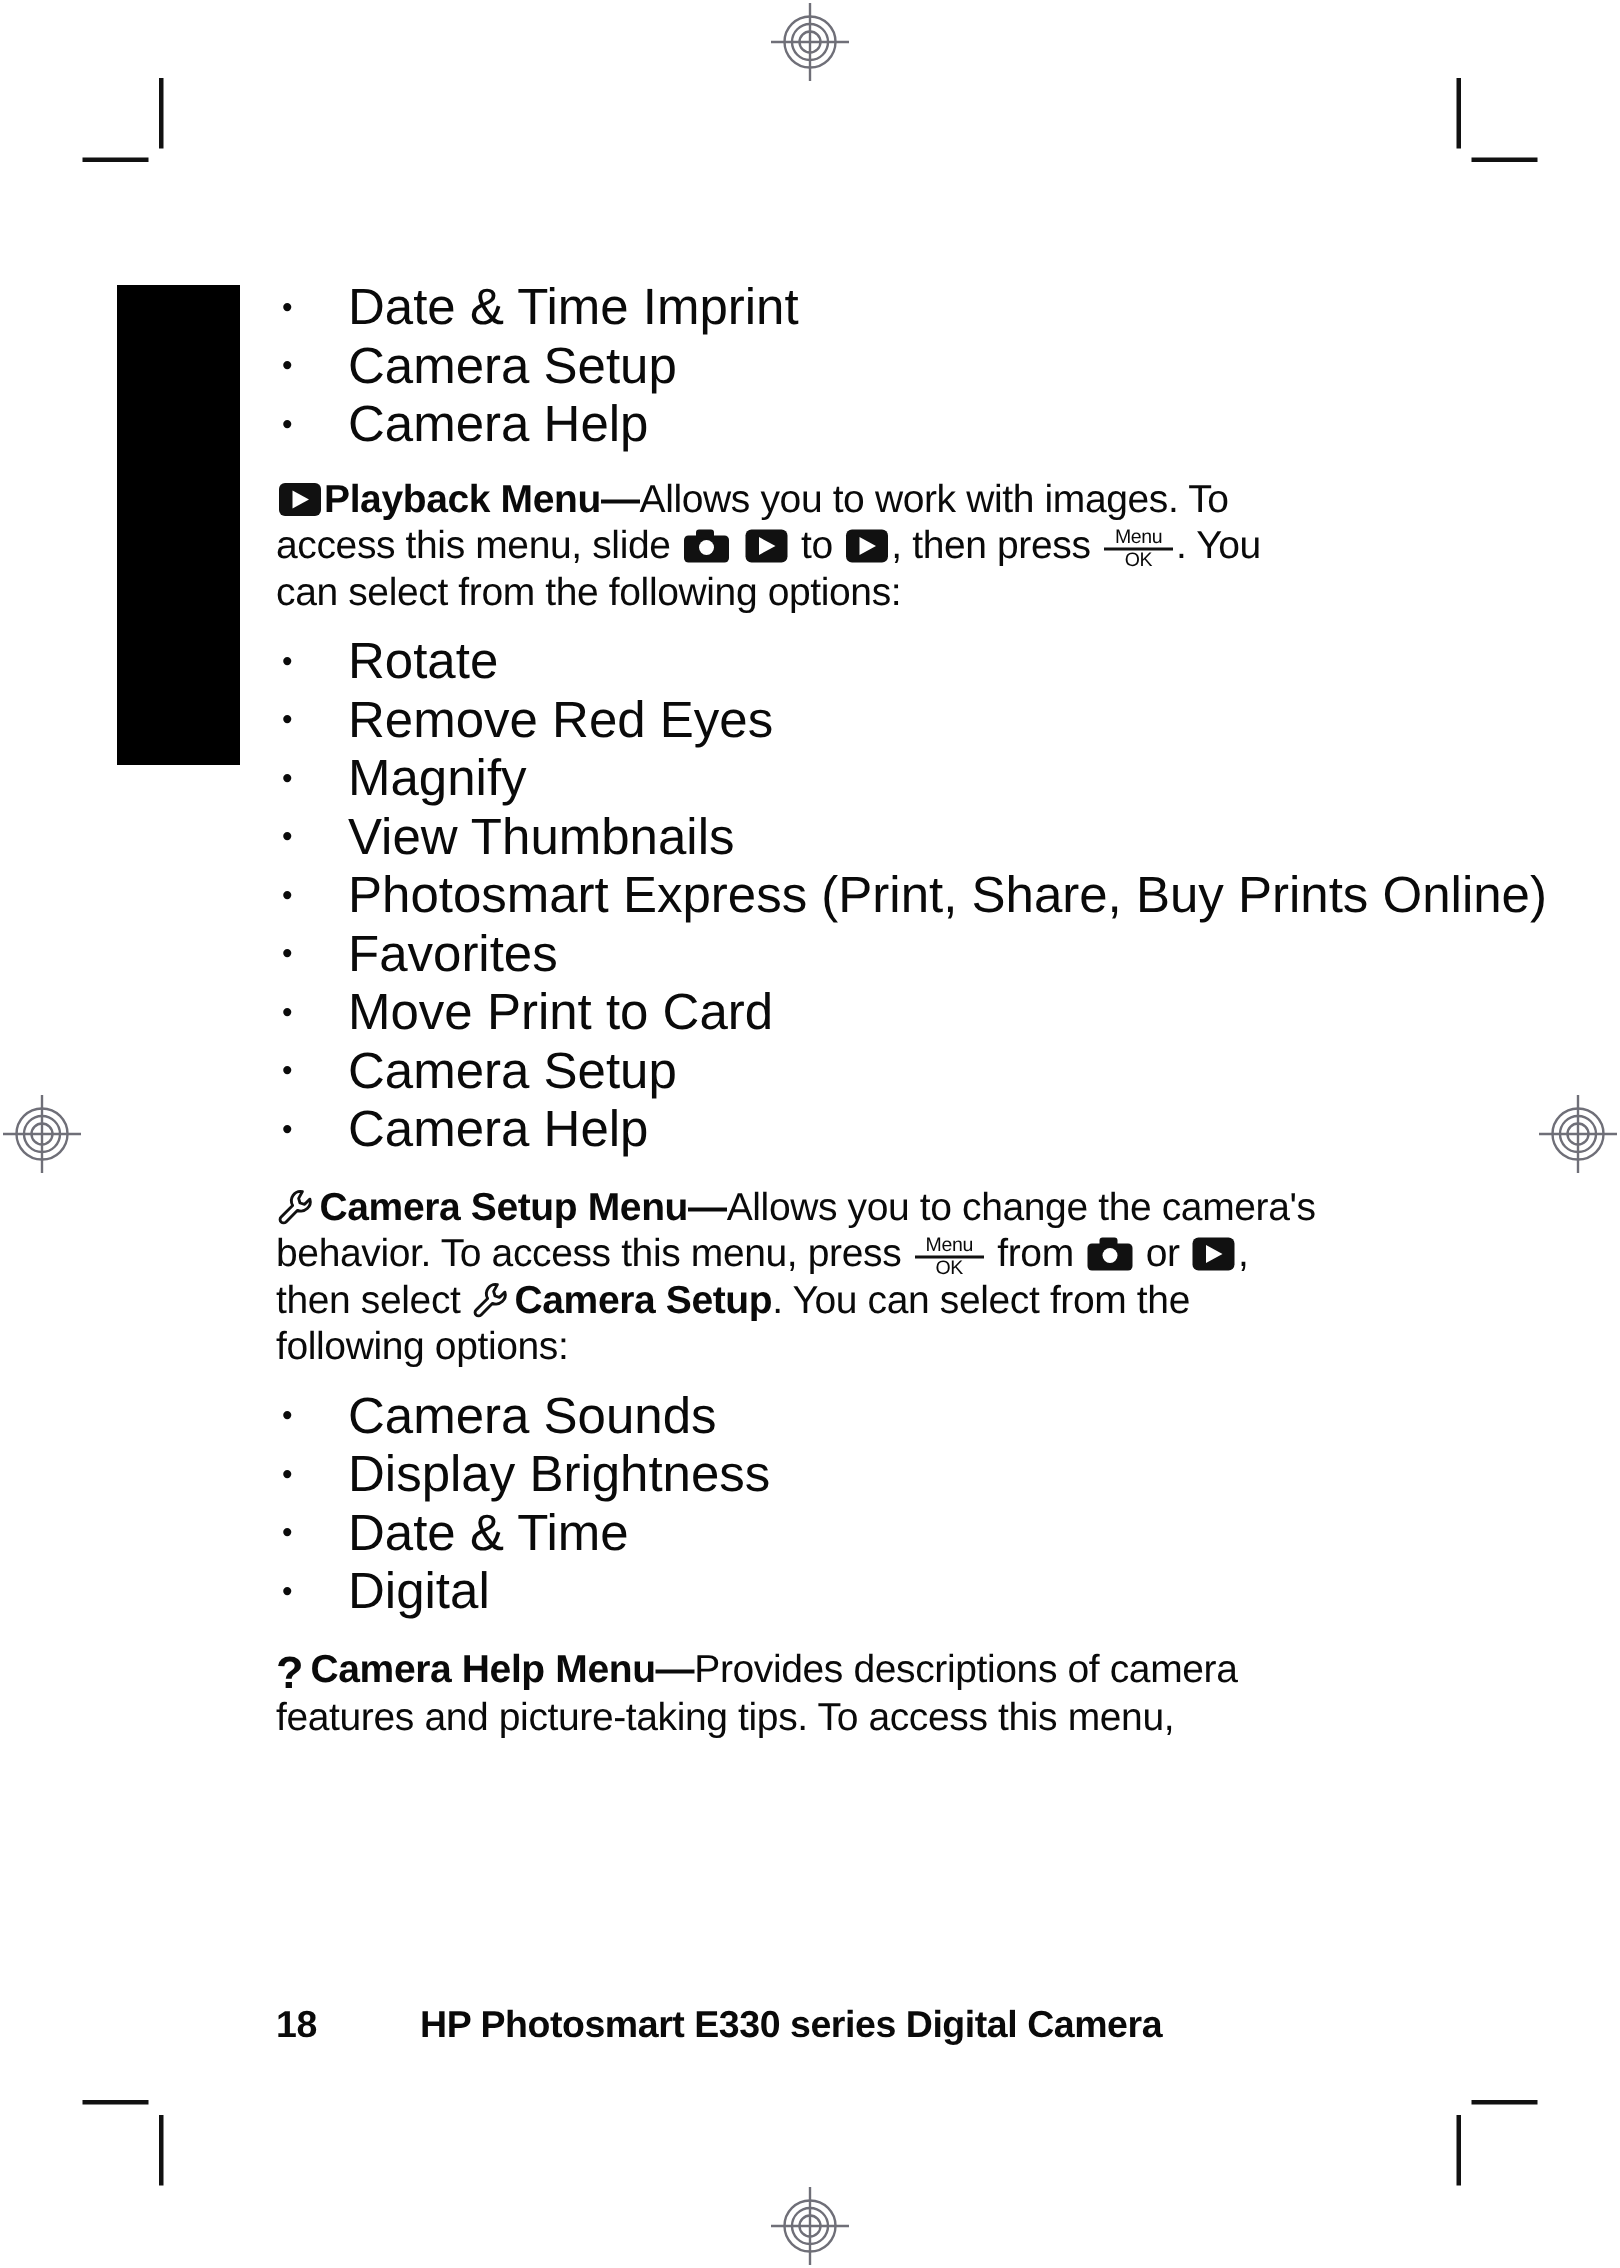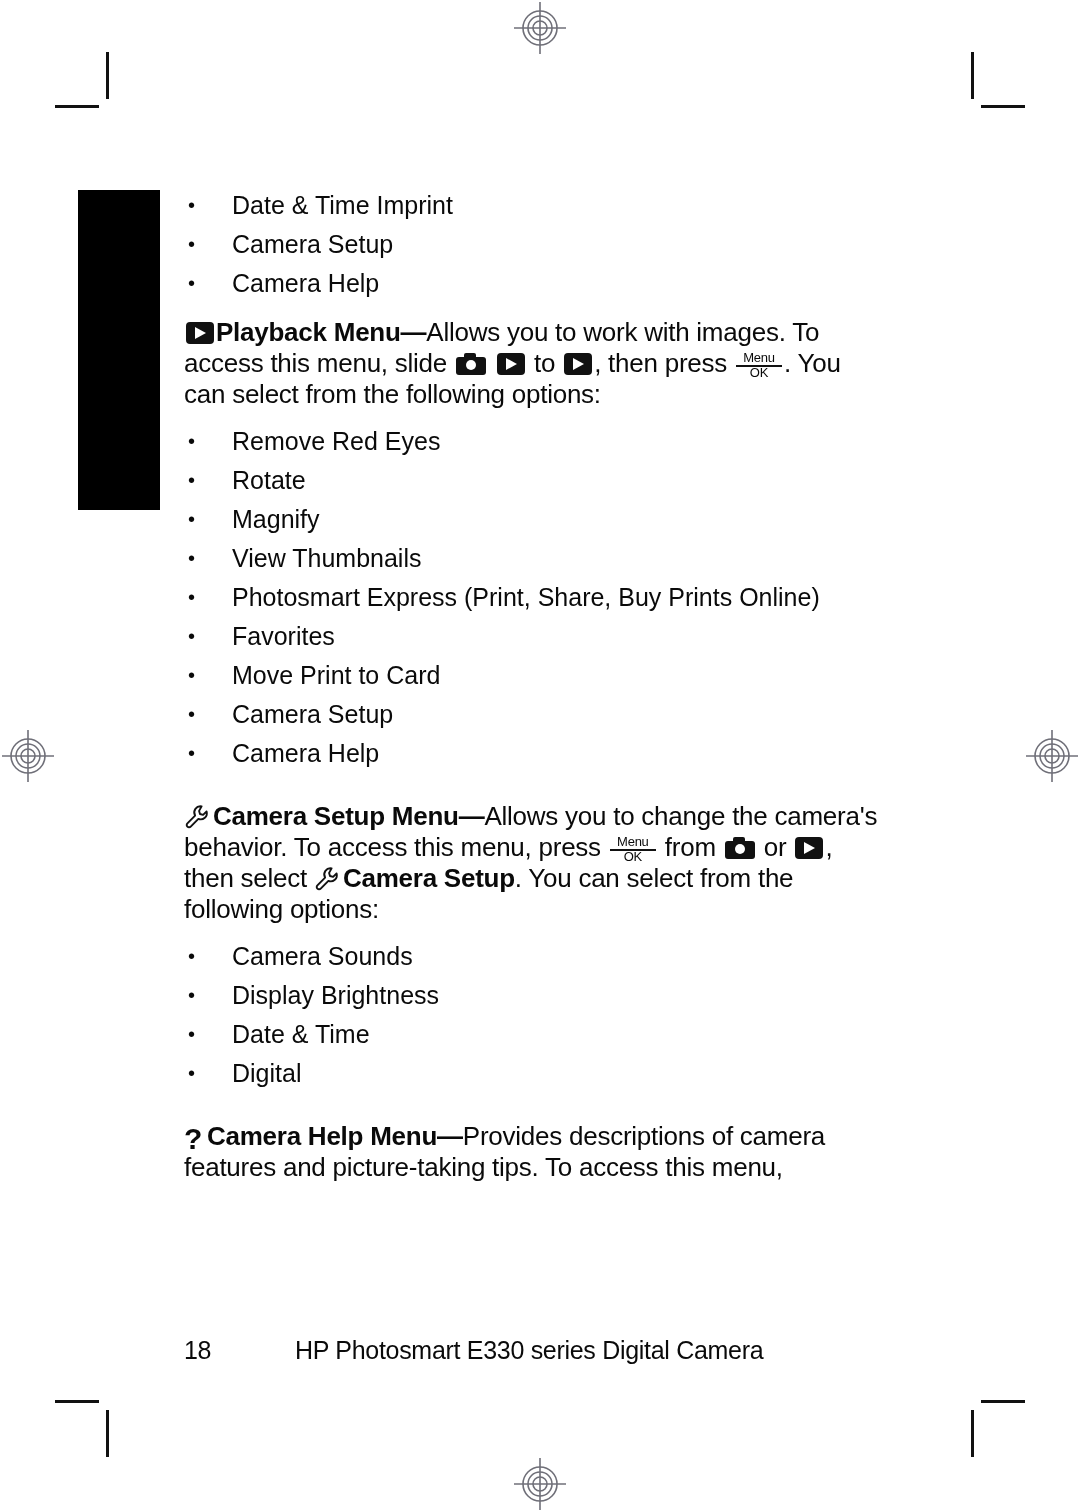--- a/index.html
+++ b/index.html
@@ -55,41 +55,41 @@
   }
 
   
   ul.bullets {
     list-style: none;
     margin: 0;
     padding: 0;
   }
   ul.bullets li {
     position: relative;
-    font-size: 25px;
+    font-size: 34px;
     line-height: 39px;
     padding-left: 48px;
     white-space: nowrap;
   }
   ul.bullets li::before {
     content: "\2022";
     position: absolute;
     left: 4px;
     top: 0;
     font-size: 20px;
     line-height: 39px;
   }
 
   p.para {
     margin: 14px 0 12px 0;
     font-size: 26px;
     line-height: 31px;
     letter-spacing: -0.25px;
   }
-  p.para.tight-top { margin-top: 28px; }
+  p.para.tight-top { margin-top: 16px; }
 
   .b { font-weight: bold; }
 
   
   .icn {
     display: inline-block;
     vertical-align: -3px;
     position: relative;
   }
 
@@ -197,24 +197,23 @@
     text-align: center;
   }
 
   
   .footer {
     position: absolute;
     left: 184px;
     top: 1336px;
     width: 760px;
     font-size: 25px;
-    font-weight: normal;
+    font-weight: bold;
     letter-spacing: -0.3px;
     display: flex;
-    gap: 15px;
   }
   .footer .pagenum {
     width: 96px;
     flex: 0 0 96px;
   }
   .footer .booktitle { flex: 1 1 auto; }
 </style>
 </head>
 <body>
 
@@ -288,22 +287,22 @@
 
     <ul class="bullets">
       <li>Date &amp; Time Imprint</li>
       <li>Camera Setup</li>
       <li>Camera Help</li>
     </ul>
 
     <p class="para"><span class="icn icn-playback"></span><span class="b">Playback Menu</span><span class="b">—</span><span>Allows you to work with images. To access this menu, slide</span> <span class="icn icn-camera"><span class="body"></span><span class="bump"></span><span class="lens"></span></span> <span class="icn icn-playback"></span> <span>to</span> <span class="icn icn-playback"></span><span>, then press</span> <span class="icn icn-menuok"><span class="mtop">Menu</span><span class="mrule"></span><span class="mbot">OK</span></span><span>. You can select from the following options:</span></p>
 
     <ul class="bullets">
+      <li>Rotate</li>
       <li>Remove Red Eyes</li>
-      <li>Rotate</li>
       <li>Magnify</li>
       <li>View Thumbnails</li>
       <li>Photosmart Express (Print, Share, Buy Prints Online)</li>
       <li>Favorites</li>
       <li>Move Print to Card</li>
       <li>Camera Setup</li>
       <li>Camera Help</li>
     </ul>
 
     <p class="para tight-top"><span class="icn icn-wrench"><svg viewBox="0 0 26 26" width="26" height="26" aria-hidden="true">

